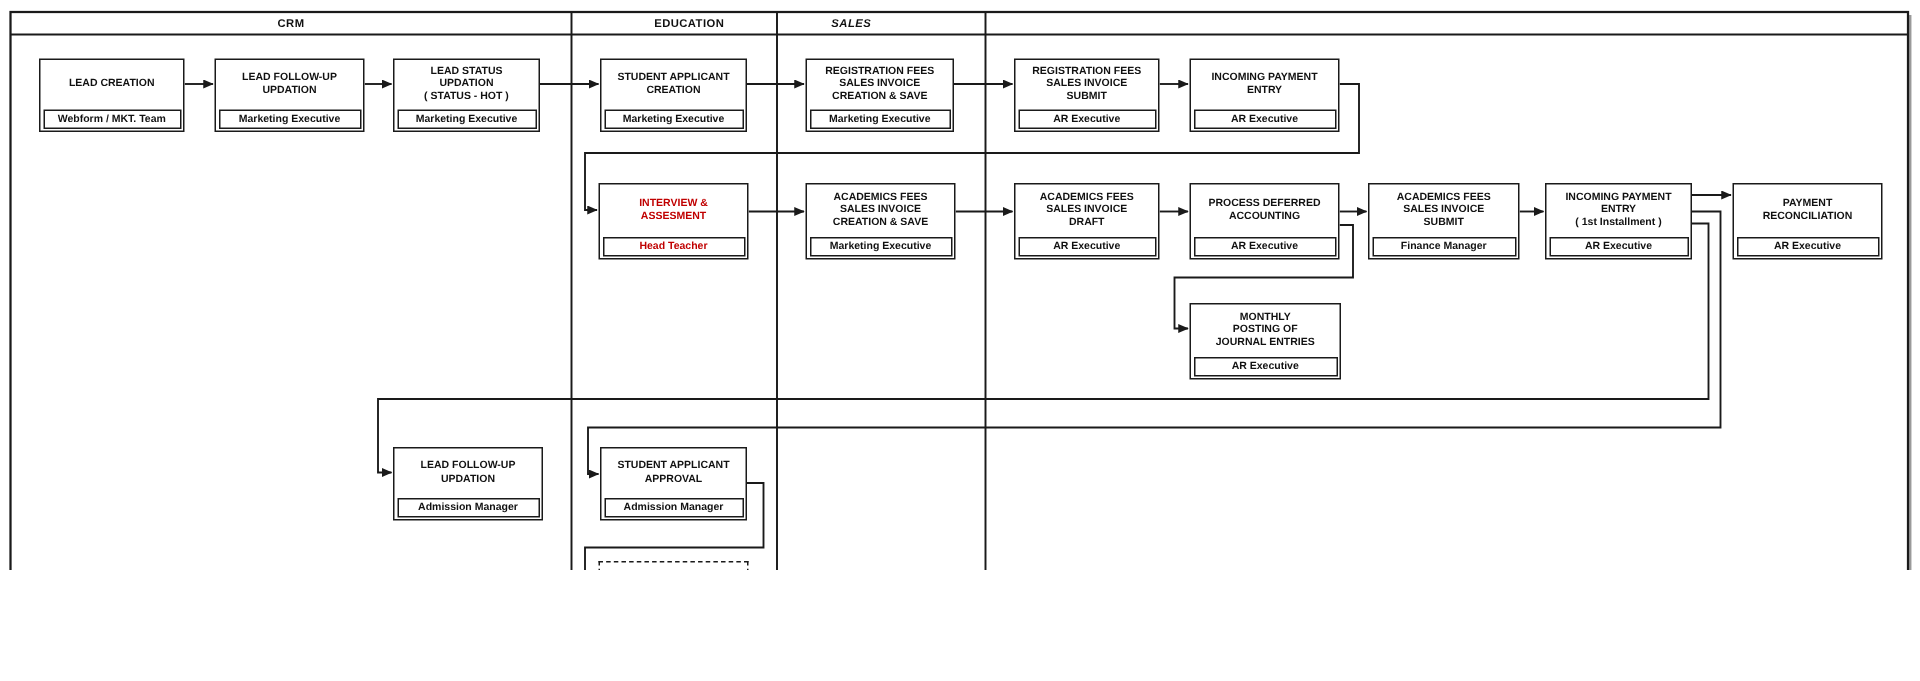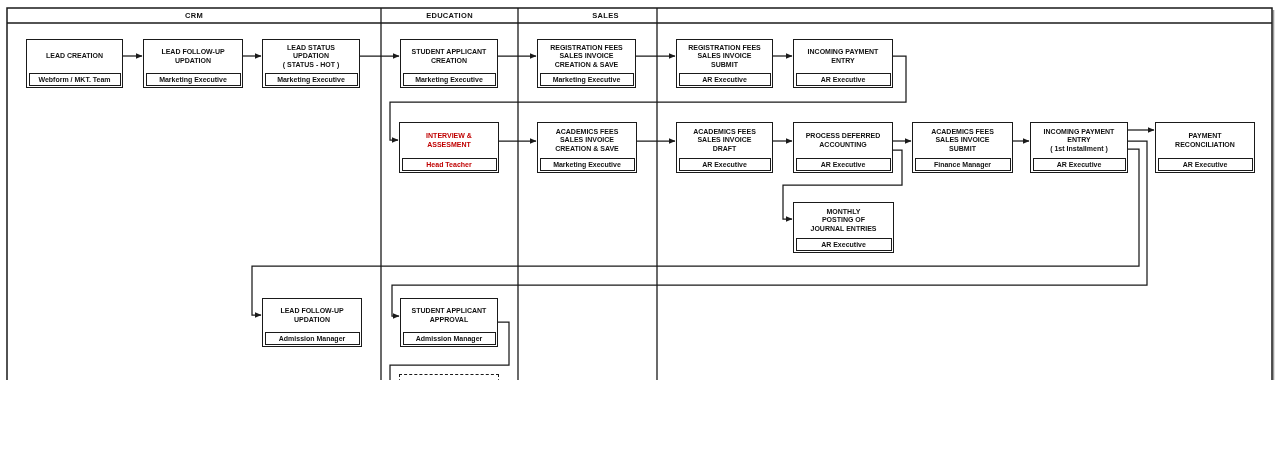--- a/index.html
+++ b/index.html
@@ -30,22 +30,22 @@
     height:12.5px; display:flex; align-items:center; justify-content:center;
     font-weight:bold; font-size:7px; color:#111; white-space:nowrap;
   }
   .node.dashed .node-role { border-style:dashed; }
 </style>
 </head>
 <body>
 
 <div class="canvas" id="canvas">
     <div class="lane-label" style="left: 7px; width: 374px;">CRM</div>
-    <div class="lane-label" style="left: 381px; width: 137px;">EDUCATION</div>
-    <div class="lane-label" style="left: 536px; width: 139px;">SALES</div>
+    <div class="lane-label" style="left: 391px; width: 137px;">EDUCATION</div>
+    <div class="lane-label" style="left: 498px; width: 139px; font-style: italic;">SALES</div>
     <svg class="layer" viewBox="0 0 1280 454">
       <defs>
         <marker id="arw" markerWidth="8" markerHeight="8" refX="6.5" refY="3" orient="auto" markerUnits="userSpaceOnUse">
           <path d="M0,0 L7,3 L0,6 Z" fill="#1a1a1a"></path>
         </marker>
       </defs>
       <line x1="9" y1="447.5" x2="1273.5" y2="447.5" stroke="#9a9a9a" stroke-width="1.6"></line>
       <line x1="1273.5" y1="10" x2="1273.5" y2="447.5" stroke="#9a9a9a" stroke-width="1.6"></line>
       <rect x="7" y="8" width="1265" height="438" fill="none" stroke="#1a1a1a" stroke-width="1.5"></rect>
       <line x1="7" y1="23" x2="1272" y2="23" stroke="#1a1a1a" stroke-width="1.3"></line>

